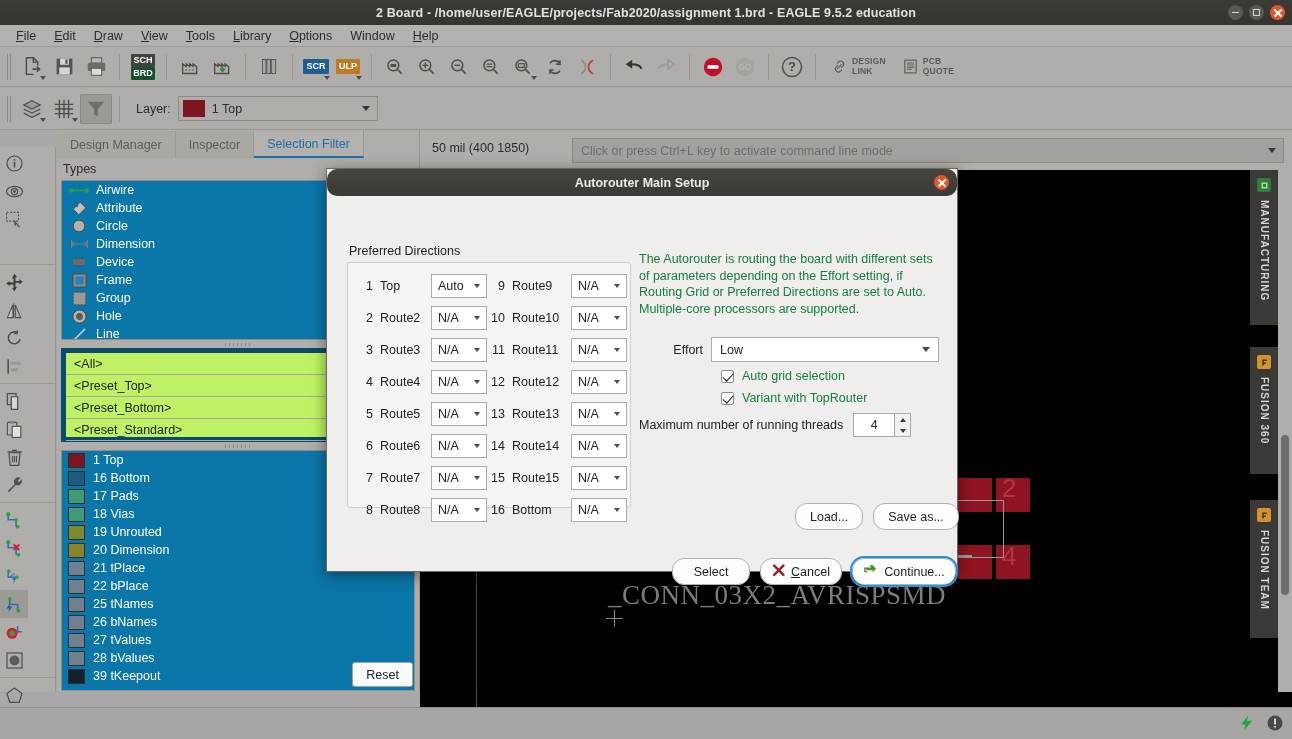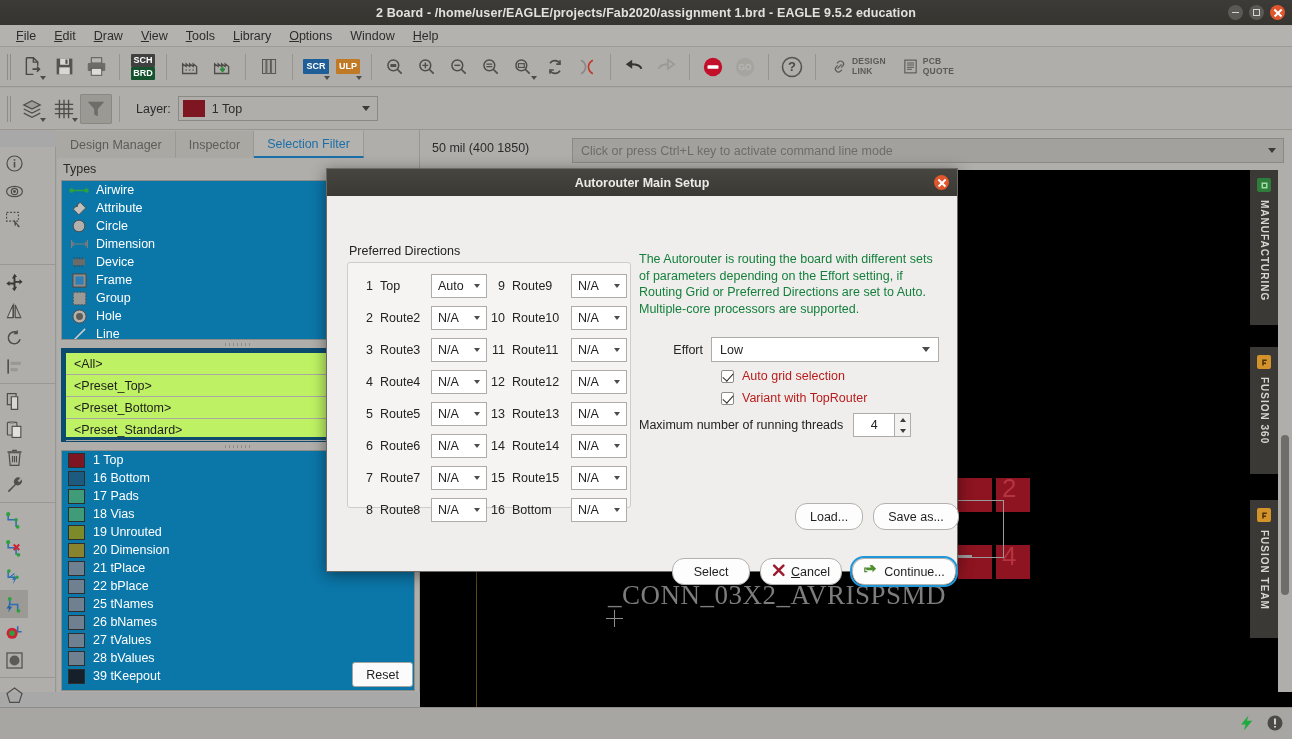--- a/index.html
+++ b/index.html
@@ -160,21 +160,21 @@
   
   .statusbar { position:absolute; left:0; bottom:0; width:1292px; height:32px;
                background:#a8a6a2; border-top:1px solid #8f8d88; }
   .statusicons { position:absolute; right:8px; top:6px; display:flex; align-items:center; gap:10px; }
   .dialog {
     position:absolute; left:326px; top:168px; width:632px; height:404px;
     background:#f0eeec; border:1px solid #6c6a66; box-shadow:0 3px 14px rgba(0,0,0,.45);
   }
   .dlgtitle {
     height:27px; background:linear-gradient(#47453f,#3b3934);
-    display:flex; align-items:center; justify-content:center; position:relative;
+    display:flex; align-items:center; justify-content:center; position:relative;border-radius:10px;
   }
   .dlgtitle .t { color:#eceae7; font-size:12.5px; font-weight:bold; }
   .dlgclose { position:absolute; right:8px; top:6px; width:15px; height:15px; border-radius:50%;
               background:#e0562d; display:flex; align-items:center; justify-content:center; }
   .dlgclose i { width:8px; height:8px; position:relative; display:block; }
   .dlgclose i:before,.dlgclose i:after { content:""; position:absolute; left:-1px; top:3px;
               width:10px; height:1.7px; background:#fff; }
   .dlgclose i:before { transform:rotate(45deg); }
   .dlgclose i:after  { transform:rotate(-45deg); }
   .dlgbody { position:relative; width:632px; height:377px; }
@@ -192,21 +192,21 @@
 
   .desc { position:absolute; left:312px; top:55px; width:305px; font-size:12.5px; color:#15803d;
           line-height:16.5px; }
   .effortrow { position:absolute; left:312px; top:141px; display:flex; align-items:center; }
   .effortlbl { width:64px; text-align:right; font-size:12.5px; color:#232323; margin-right:8px; }
   .effortcombo { width:228px; height:25px; background:#fff; border:1px solid #aeaca9;
                  display:flex; align-items:center; padding-left:8px; position:relative;
                  font-size:12.5px; color:#232323; }
   .effortcombo .cv { position:absolute; right:8px; width:0; height:0;
     border-left:4px solid transparent; border-right:4px solid transparent; border-top:5px solid #4a4a4a; }
-  .cbrow { position:absolute; display:flex; align-items:center; font-size:12.5px; color:#b91c1c; }
+  .cbrow { position:absolute; display:flex; align-items:center; font-size:12.5px; color:#15803d; }
   .cbx { width:13px; height:13px; border:1px solid #8f8d8a; background:#fff; margin-right:8px;
          position:relative; border-radius:2px; }
   .cbx.checked:after { content:""; position:absolute; left:3px; top:0px; width:5px; height:9px;
          border:solid #2a2a2a; border-width:0 1.8px 1.8px 0; transform:rotate(42deg); }
   .threadsrow { position:absolute; left:312px; top:386px; }
   .spin { width:42px; height:24px; background:#fff; border:1px solid #aeaca9;
           display:flex; align-items:center; justify-content:center; font-size:12.5px; color:#232323; }
   .spinbtns { width:16px; height:24px; border:1px solid #aeaca9; border-left:none; background:#f3f1ef;
               display:flex; flex-direction:column; }
   .spinbtns div { flex:1; display:flex; align-items:center; justify-content:center; }

